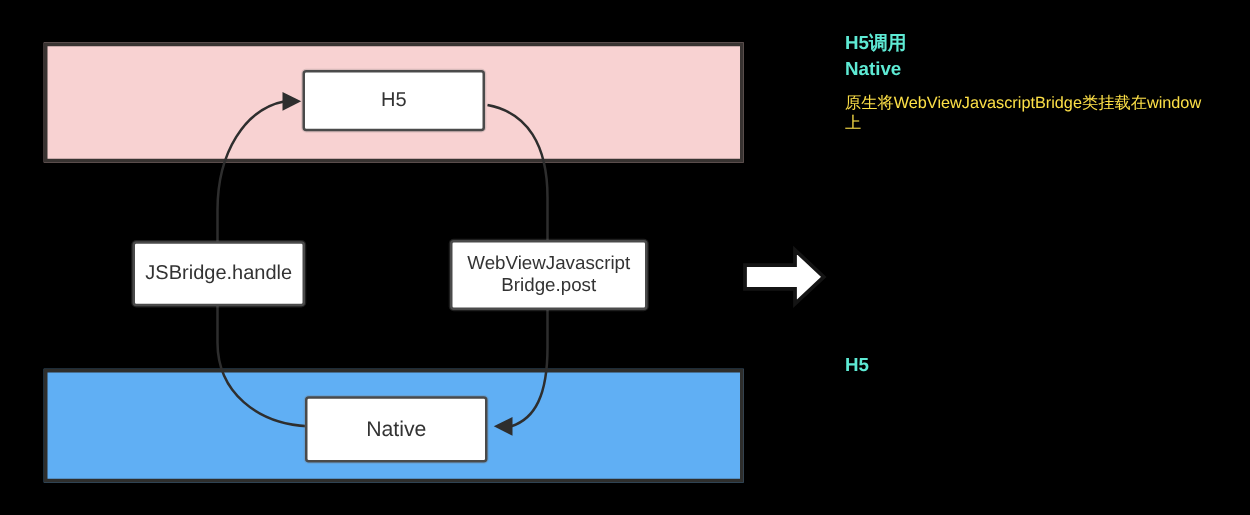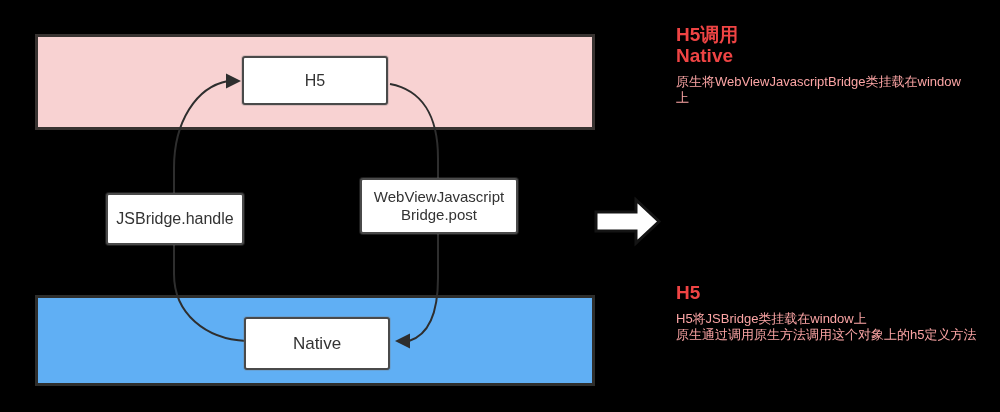--- a/index.html
+++ b/index.html
@@ -12,27 +12,27 @@
   #native-layer{left:35px;top:295px;width:560px;height:91px;background:#60aff4;border:3px solid #2e2e2c;}
   #connectors{position:absolute;left:0;top:0;width:1000px;height:412px;pointer-events:none;}
   .node{
     position:absolute;background:#ffffff;border:2px solid #4a4a4a;border-radius:3px;
     box-sizing:border-box;display:flex;align-items:center;justify-content:center;
     color:#333333;box-shadow:0 0 0 1px rgba(120,120,120,0.25);
   }
   #h5-node{left:242px;top:56px;width:146px;height:49px;font-size:16px;}
   #native-node{left:244px;top:317px;width:146px;height:53px;font-size:17px;}
   #jsbridge-node{left:106px;top:193px;width:138px;height:52px;font-size:16px;}
-  #webview-node{left:360px;top:178px;width:158px;height:56px;font-size:15px;line-height:18px;flex-direction:column;text-align:center;}
+  #webview-node{left:360px;top:192px;width:158px;height:56px;font-size:15px;line-height:18px;flex-direction:column;text-align:center;}
   .ann{position:absolute;left:676px;}
   #ann-top{top:24px;}
   #ann-bottom{top:282px;}
-  .ann-title{font-size:19px;font-weight:bold;color:#ef4444;line-height:21px;white-space:nowrap;}
+  .ann-title{font-size:15px;font-weight:bold;color:#5eead4;line-height:21px;white-space:nowrap;}
   .ann-body{margin-top:8px;}
-  .ann-line{font-size:13px;color:#fca5a5;line-height:16px;white-space:nowrap;}
+  .ann-line{font-size:13px;color:#fde047;line-height:16px;white-space:nowrap;}
 </style>
 </head>
 <body>
 
 <div id="canvas">
 
   <div id="h5-layer" class="layer"></div>
   <div id="native-layer" class="layer"></div>
 
   <svg id="connectors" viewBox="0 0 1000 412" xmlns="http://www.w3.org/2000/svg">
@@ -64,19 +64,15 @@
     <div class="ann-title">H5调用</div>
     <div class="ann-title">Native</div>
     <div class="ann-body">
       <div class="ann-line">原生将WebViewJavascriptBridge类挂载在window</div>
       <div class="ann-line">上</div>
     </div>
   </div>
 
   <div id="ann-bottom" class="ann">
     <div class="ann-title">H5</div>
-    <div class="ann-body">
-      <div class="ann-line">H5将JSBridge类挂载在window上</div>
-      <div class="ann-line">原生通过调用原生方法调用这个对象上的h5定义方法</div>
-    </div>
   </div>
 
 </div>
 
 </body></html>

